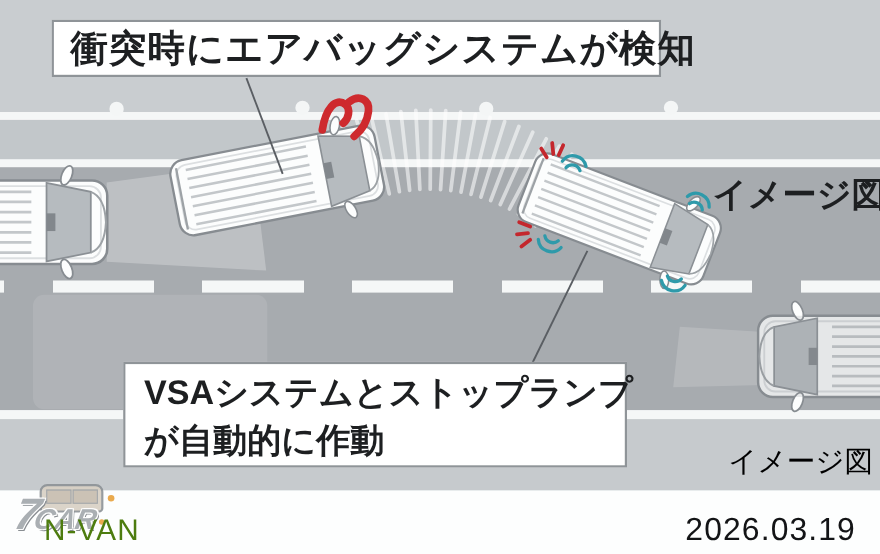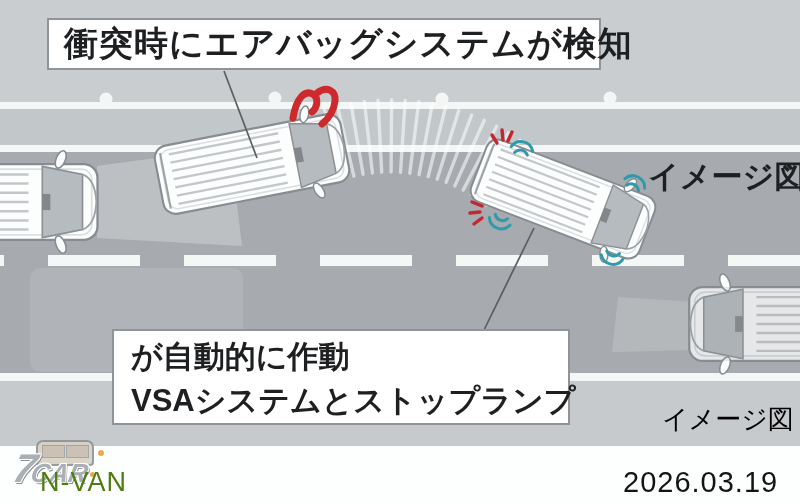--- a/index.html
+++ b/index.html
@@ -186,22 +186,22 @@
     </g>
 
     <line x1="224" y1="71" x2="257" y2="158" stroke="#5a5e63" stroke-width="1.7"></line>
     <line x1="534" y1="228" x2="484" y2="330" stroke="#5a5e63" stroke-width="1.7"></line>
   </svg>
 
   <div class="callout airbag">
     <span>衝突時にエアバッグシステムが検知</span>
   </div>
   <div class="callout vsa">
+    <div>VSAシステムとストップランプ</div>
     <div>が自動的に作動</div>
-    <div>VSAシステムとストップランプ</div>
   </div>
 
   <div class="floating-label label-brake">イメージ図</div>
   <div class="image-note">イメージ図</div>
 
   <div class="watermark">
     <div class="wm-van">
       <div class="pane l"></div>
       <div class="pane r"></div>
     </div>

